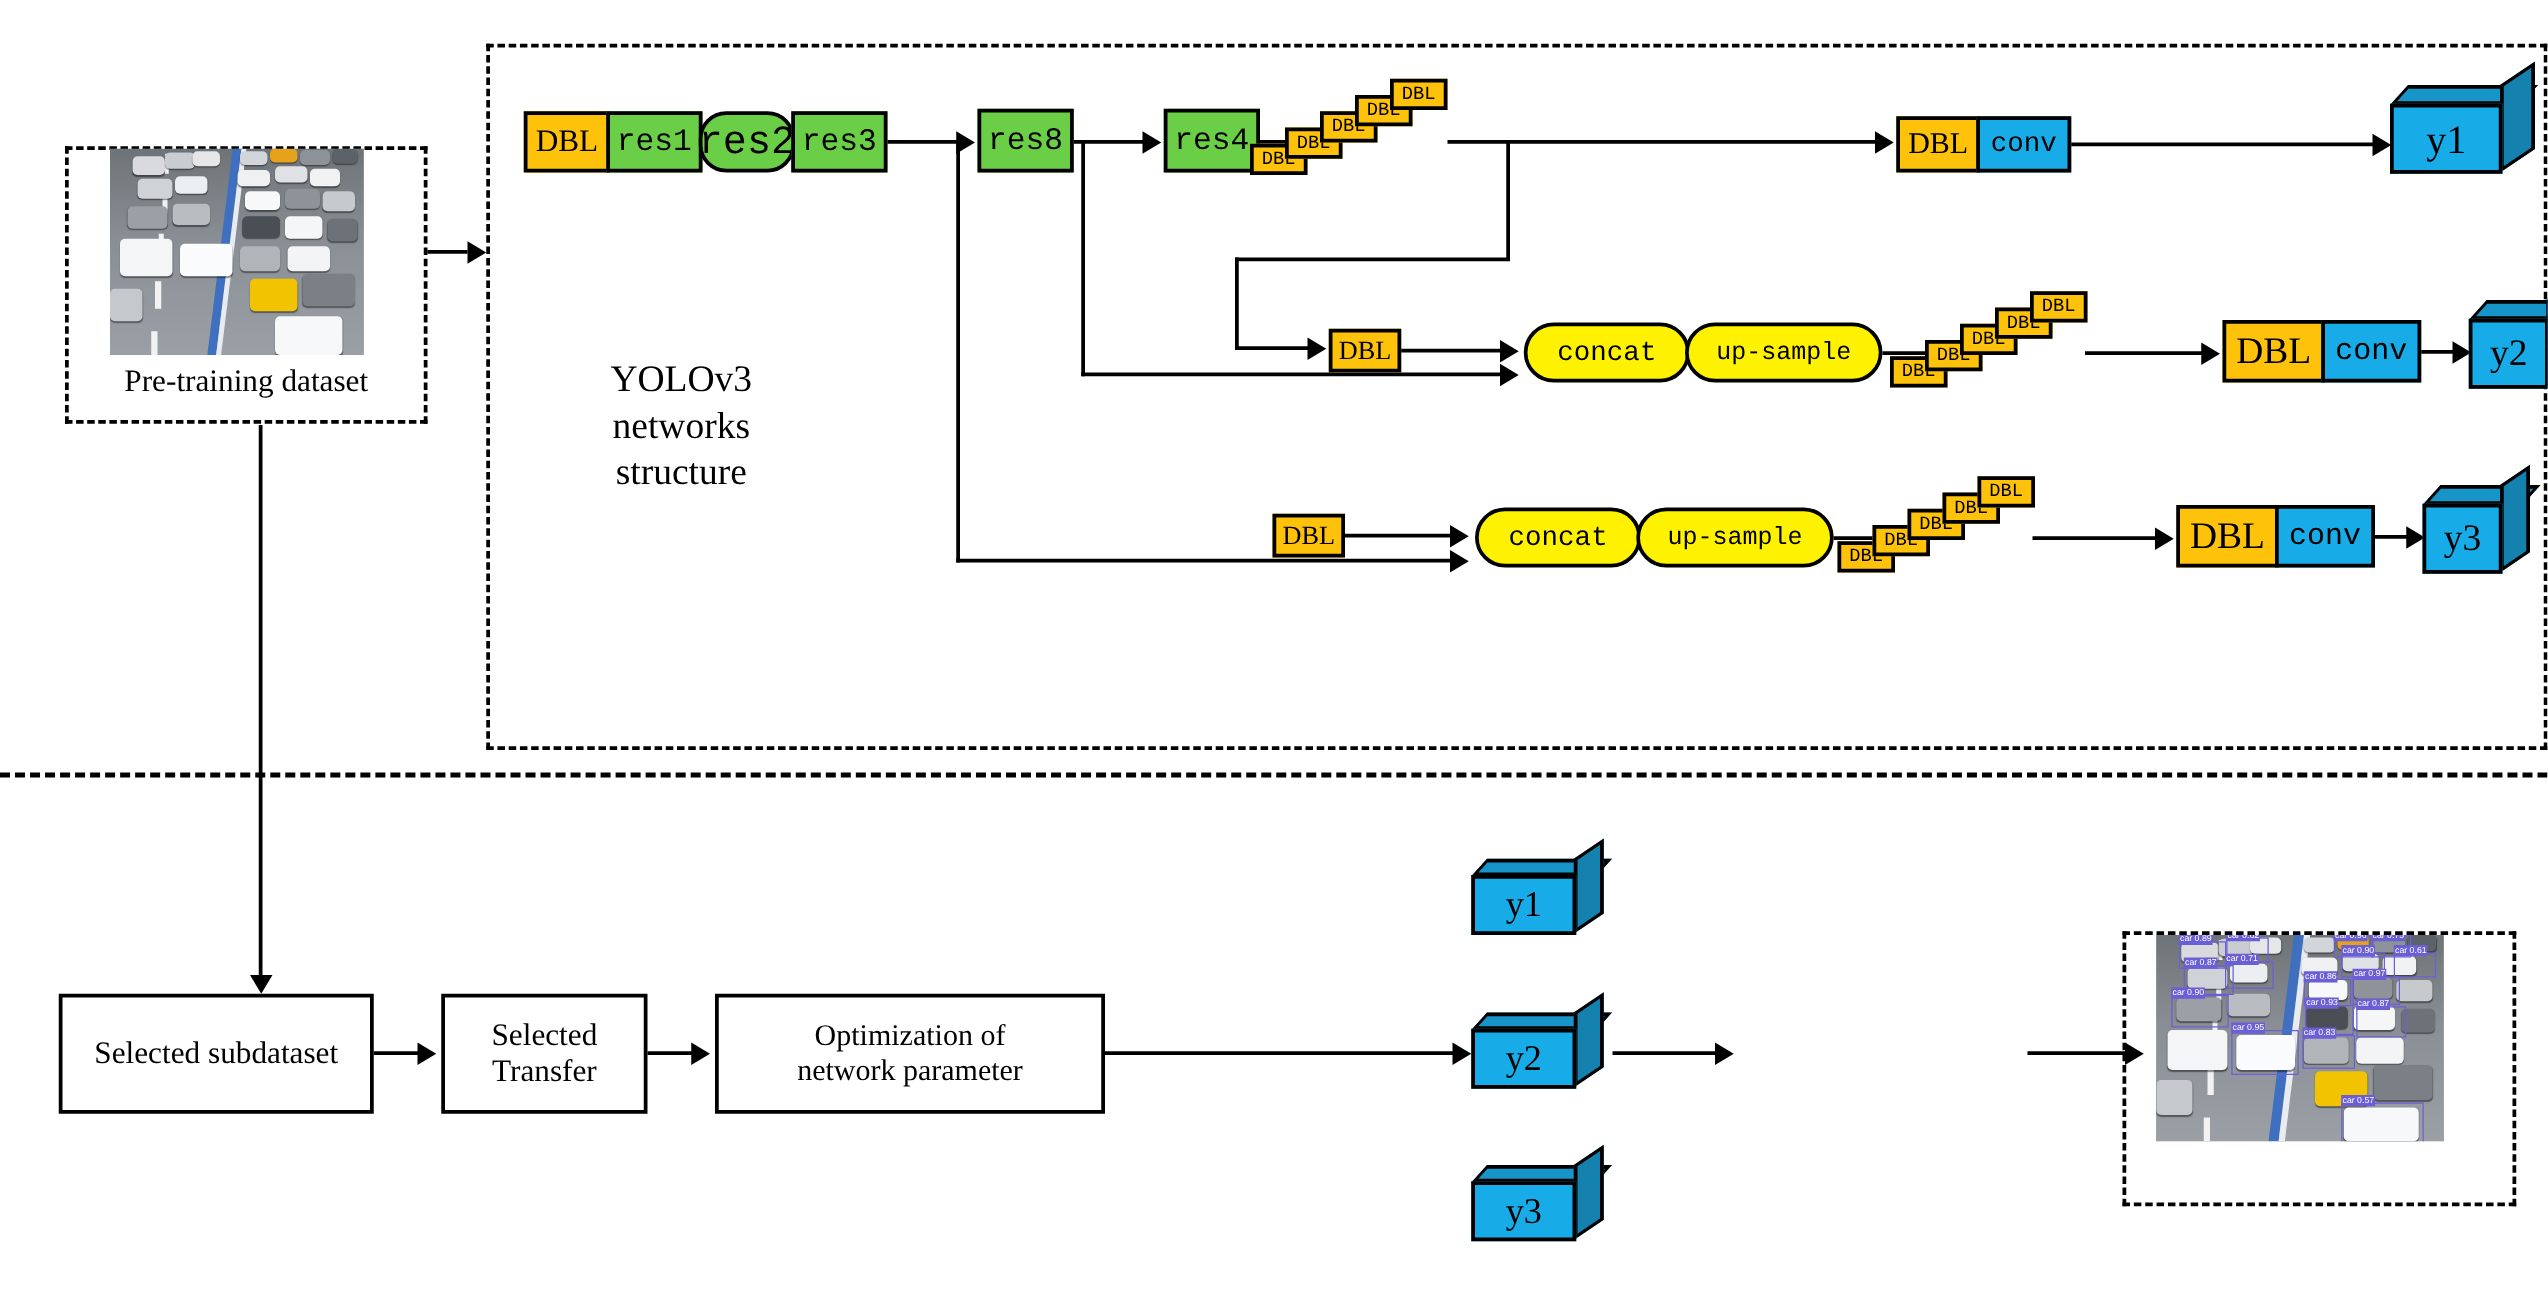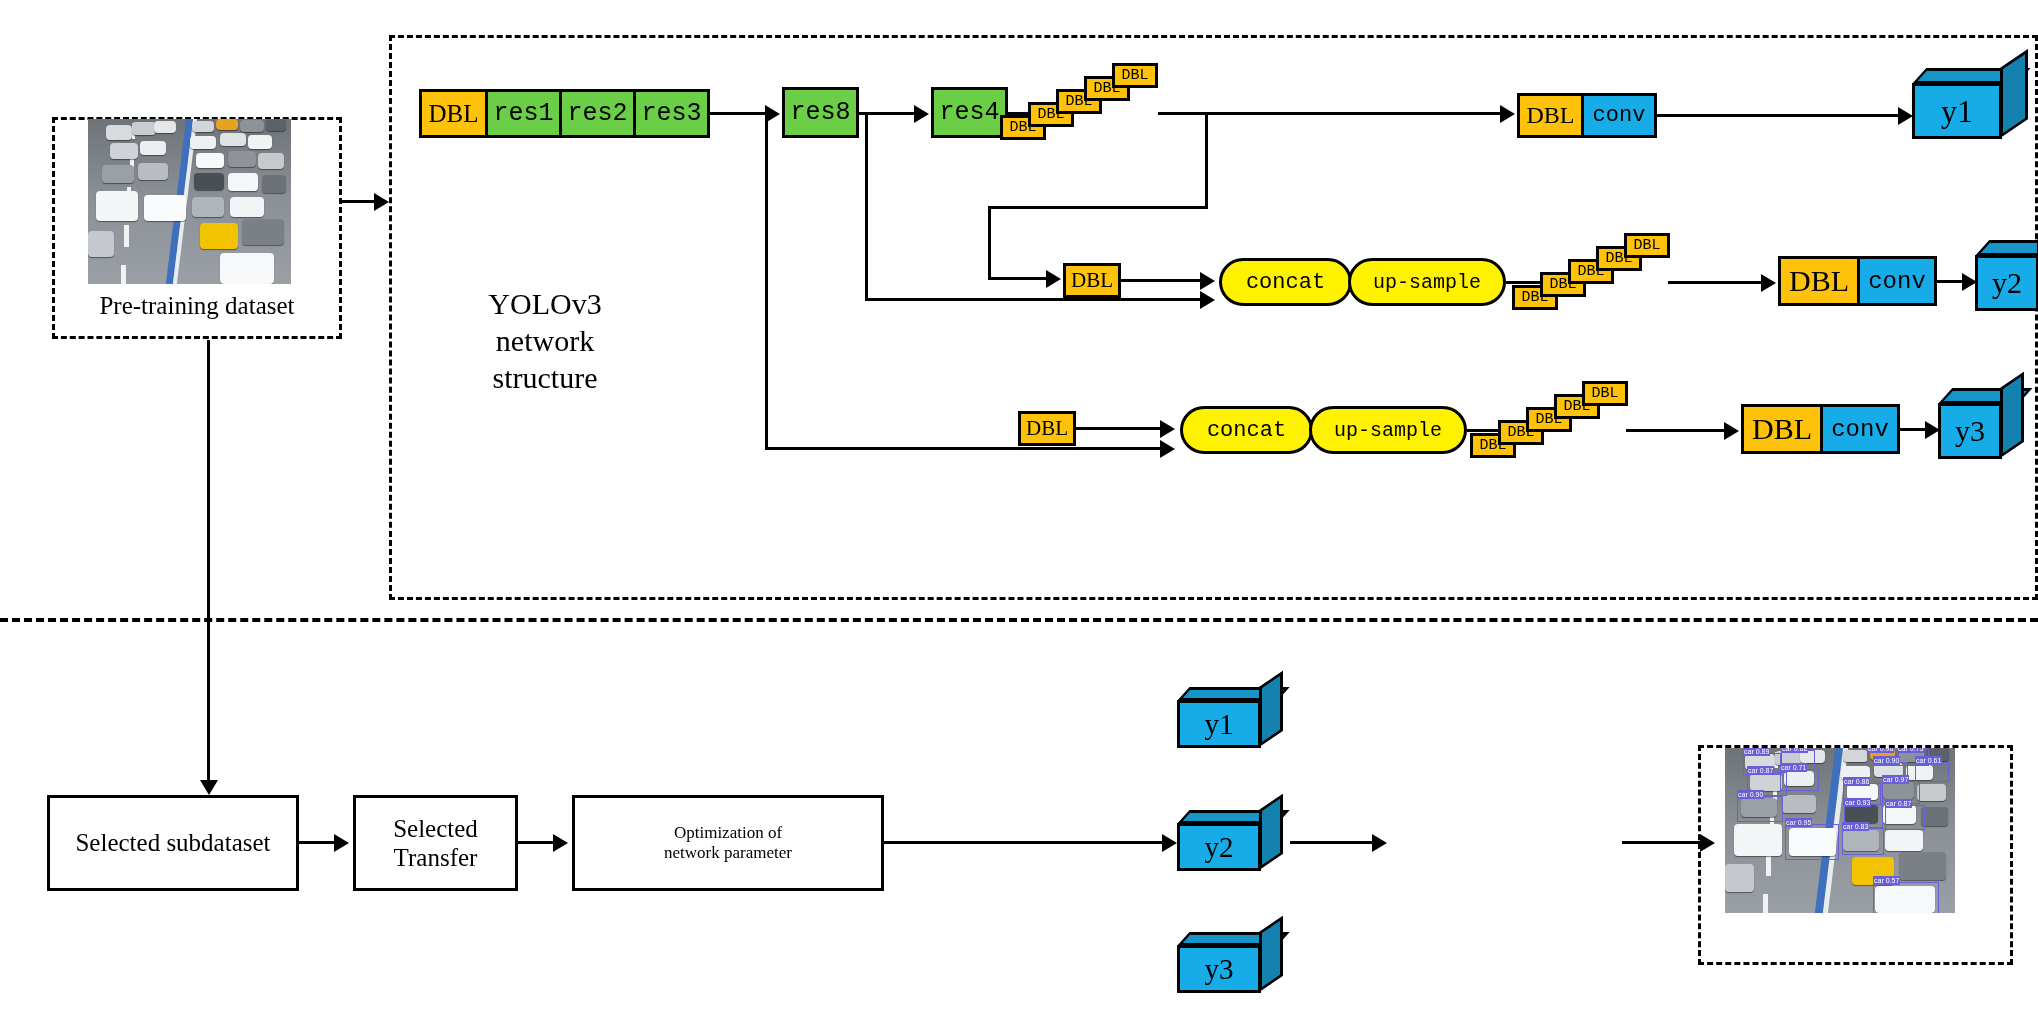--- a/index.html
+++ b/index.html
@@ -70,21 +70,21 @@
 <body>
 
 <div class="stage">
 
   <div class="abs dashline" style="left:0px;top:618px;width:2038px;"></div>
 
   <div class="abs dashbox" style="left:389px;top:35px;width:1649px;height:565px;"></div>
 
   <div class="abs caption" style="left:435px;top:285px;width:220px;font-size:30px;line-height:37px;">
     <div>YOLOv3</div>
-    <div>network</div>
+    <div>networks</div>
     <div>structure</div>
   </div>
 
   <div class="abs dashbox" style="left:52px;top:117px;width:290px;height:222px;"></div>
 
   <div class="photo" style="left:88px;top:119px;width:203px;height:165px;">
     <div class="road" style="left:0;top:0;width:203px;height:165px;"></div>
     <div class="lanemark" style="left:44px;top:4px;width:3px;height:16px;"></div>
     <div class="lanemark" style="left:42px;top:34px;width:4px;height:18px;"></div>
     <div class="lanemark" style="left:39px;top:68px;width:4px;height:20px;"></div>
@@ -124,21 +124,21 @@
     <div class="car" style="left:132px;top:134px;width:54px;height:31px;background:#f6f8fa;"></div>
   </div>
 
   <div class="abs caption" style="left:52px;top:292px;width:290px;font-size:25px;">Pre-training dataset</div>
 
   <div class="hline" style="left:342px;top:200px;width:32px;"></div>
   <div class="arrowR" style="left:374px;top:193px;"></div>
 
   <div class="abs nodebox orange serifdbl" style="left:419px;top:89px;width:69px;height:49px;font-size:25px;">DBL</div>
   <div class="abs nodebox green" style="left:485px;top:89px;width:77px;height:49px;font-size:25px;">res1</div>
-  <div class="abs nodebox green" style="left:559px;top:89px;width:77px;height:49px;font-size:25px;">res2</div>
+  <div class="abs nodebox green" style="left:559px;top:89px;width:77px;height:49px;font-size:32px;border-radius:22px;">res2</div>
   <div class="abs nodebox green" style="left:633px;top:89px;width:77px;height:49px;font-size:25px;">res3</div>
 
   <div class="hline" style="left:710px;top:112px;width:57px;"></div>
   <div class="arrowR" style="left:765px;top:105px;"></div>
 
   <div class="abs nodebox green" style="left:782px;top:87px;width:77px;height:51px;font-size:25px;">res8</div>
 
   <div class="hline" style="left:859px;top:112px;width:57px;"></div>
   <div class="arrowR" style="left:914px;top:105px;"></div>
 
@@ -270,21 +270,21 @@
   <div class="arrowR" style="left:334px;top:834px;"></div>
 
   <div class="abs plainbox" style="left:353px;top:795px;width:165px;height:96px;font-size:25px;flex-direction:column;">
     <span>Selected</span>
     <span>Transfer</span>
   </div>
 
   <div class="hline" style="left:518px;top:841px;width:37px;"></div>
   <div class="arrowR" style="left:553px;top:834px;"></div>
 
-  <div class="abs plainbox" style="left:572px;top:795px;width:312px;height:96px;font-size:17px;flex-direction:column;">
+  <div class="abs plainbox" style="left:572px;top:795px;width:312px;height:96px;font-size:24px;flex-direction:column;">
     <span>Optimization of</span>
     <span>network parameter</span>
   </div>
 
   <div class="hline" style="left:884px;top:841px;width:280px;"></div>
   <div class="arrowR" style="left:1162px;top:834px;"></div>
 
   <div class="cube" style="left:1177px;top:687px;width:130px;height:80px;">
     <div class="top" style="left:0px;top:0px;width:100px;height:14px;
          transform:skewX(-42deg);transform-origin:bottom left;"></div>

